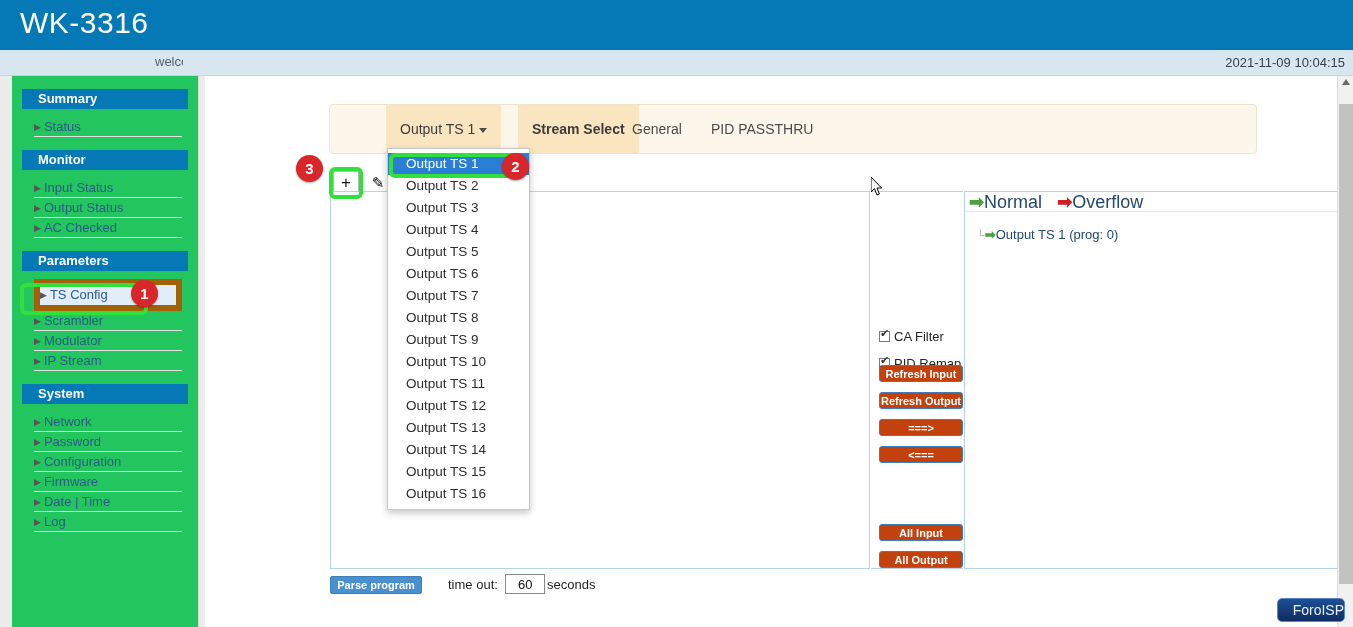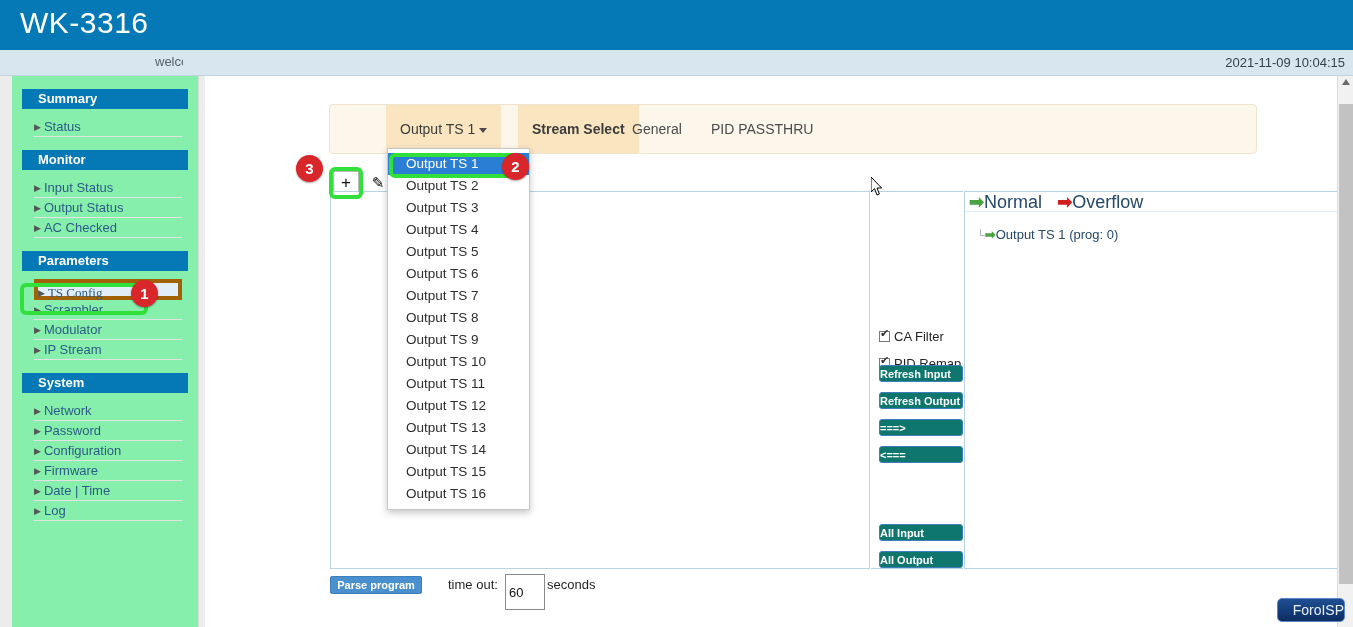--- a/index.html
+++ b/index.html
@@ -35,21 +35,21 @@
     font-size:13px; color:#34424e;
   }
 
   
   .leftgutter {
     position:absolute; left:0; top:76px; width:12px; height:551px;
     background:#ececec;
   }
   .sidebar {
     position:absolute; left:12px; top:76px; width:187px; height:551px;
-    background:#86efac; border-right:1px solid #d9d9d9;
+    background:#22c55e; border-right:1px solid #d9d9d9;
   }
   .midgutter {
     position:absolute; left:199px; top:76px; width:6px; height:551px;
     background:#ececec;
   }
   .content {
     position:absolute; left:205px; top:76px; width:1148px; height:551px;
     background:#ffffff;
     border-radius:27px;
   }
@@ -61,21 +61,21 @@
   }
   .sec-gap { height:13px; }
   .nav-item {
     margin:0 16px 0 22px; height:20px; line-height:19px;
     border-bottom:1px solid #e3e3e3;
     font-size:13px; color:#2c5c86; white-space:nowrap;
     cursor:pointer;
   }
   .nav-item .caret { font-size:9px; color:#555; margin-right:3px; position:relative; top:-1px;}
   .nav-item.selected {
-    background:#e1edf7; border:4px solid #a16207; height:21px; line-height:19px;font-family:Liberation Serif, serif;
+    background:#e1edf7; border:6px solid #a16207; height:32px; line-height:19px;
   }
   .hl-green {
     position:absolute; border:4px solid #31e03b; border-radius:6px;
     pointer-events:none;
   }
   .badge {
     position:absolute; width:27px; height:27px; border-radius:50%;
     background:#d8262a; color:#fff; font-size:15px; font-weight:bold;
     text-align:center; line-height:27px;
     box-shadow:0 1px 2px rgba(0,0,0,.35);
@@ -160,38 +160,38 @@
   .chkbox {
     display:inline-block; width:11px; height:11px;
     border:1px solid #7a7a7a; background:#ffffff;
     vertical-align:-1px; margin-right:4px; position:relative;
   }
   .chkbox.on::after{
     content:"✔"; position:absolute; left:0px; top:-4px;
     font-size:11px; color:#333; line-height:11px;
   }
   .btn {
-    position:absolute; background:#0f766e; color:#ffffff;
+    position:absolute; background:#c2410c; color:#ffffff;
     border:1px solid #3c7fba; border-radius:3px;
-    font-size:11px; font-weight:bold; text-align:left;
+    font-size:11px; font-weight:bold; text-align:center;
     cursor:pointer; white-space:nowrap;
   }
 
   
   .footer { position:absolute; left:125px; top:500px; width:600px; height:26px; }
   .btn-parse {
     position:absolute; left:0; top:0; width:92px; height:18px; line-height:17px;
     background:#4a90cf; border:1px solid #3c7fba; border-radius:2px;
     color:#fff; font-size:11px; font-weight:bold; text-align:center; cursor:pointer;
   }
   .lbl-timeout { position:absolute; left:118px; top:1px; font-size:13px; color:#1f1f1f; }
   .in-timeout {
-    position:absolute; left:175px; top:-2px; width:40px; height:36px;
+    position:absolute; left:175px; top:-2px; width:40px; height:20px;
     border:1px solid #8a8a8a; background:#fff; font-size:13px;
-    padding:0 3px; color:#111; font-family:"Liberation Sans", sans-serif;
+    padding:0 12px; color:#111; font-family:"Liberation Sans", sans-serif;
   }
   .lbl-seconds { position:absolute; left:217px; top:1px; font-size:13px; color:#1f1f1f; }
 
   
   .wm-big {
     position:absolute; left:330px; top:282px;
     font-size:38px; font-weight:bold; letter-spacing:-1px;
     color:#ffffff; -webkit-text-stroke:1.6px #4ab3ff;
     text-shadow:0 0 1px #4ab3ff;
     pointer-events:none;

